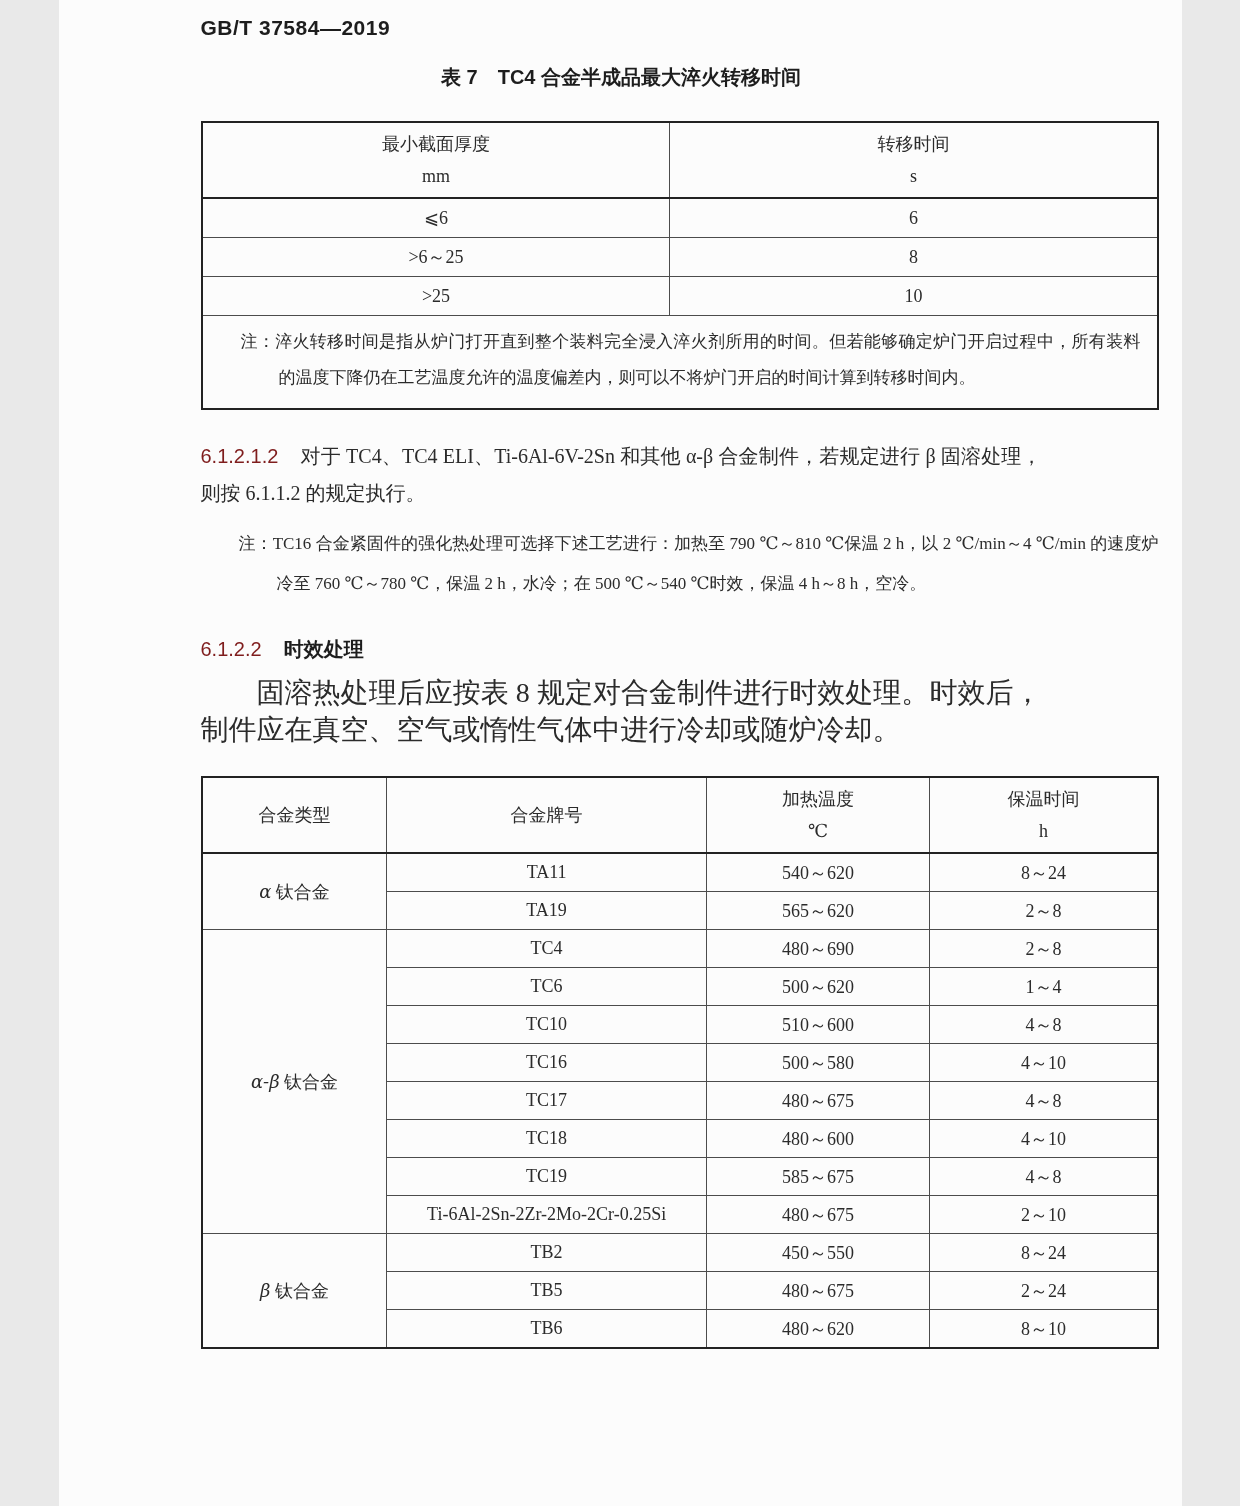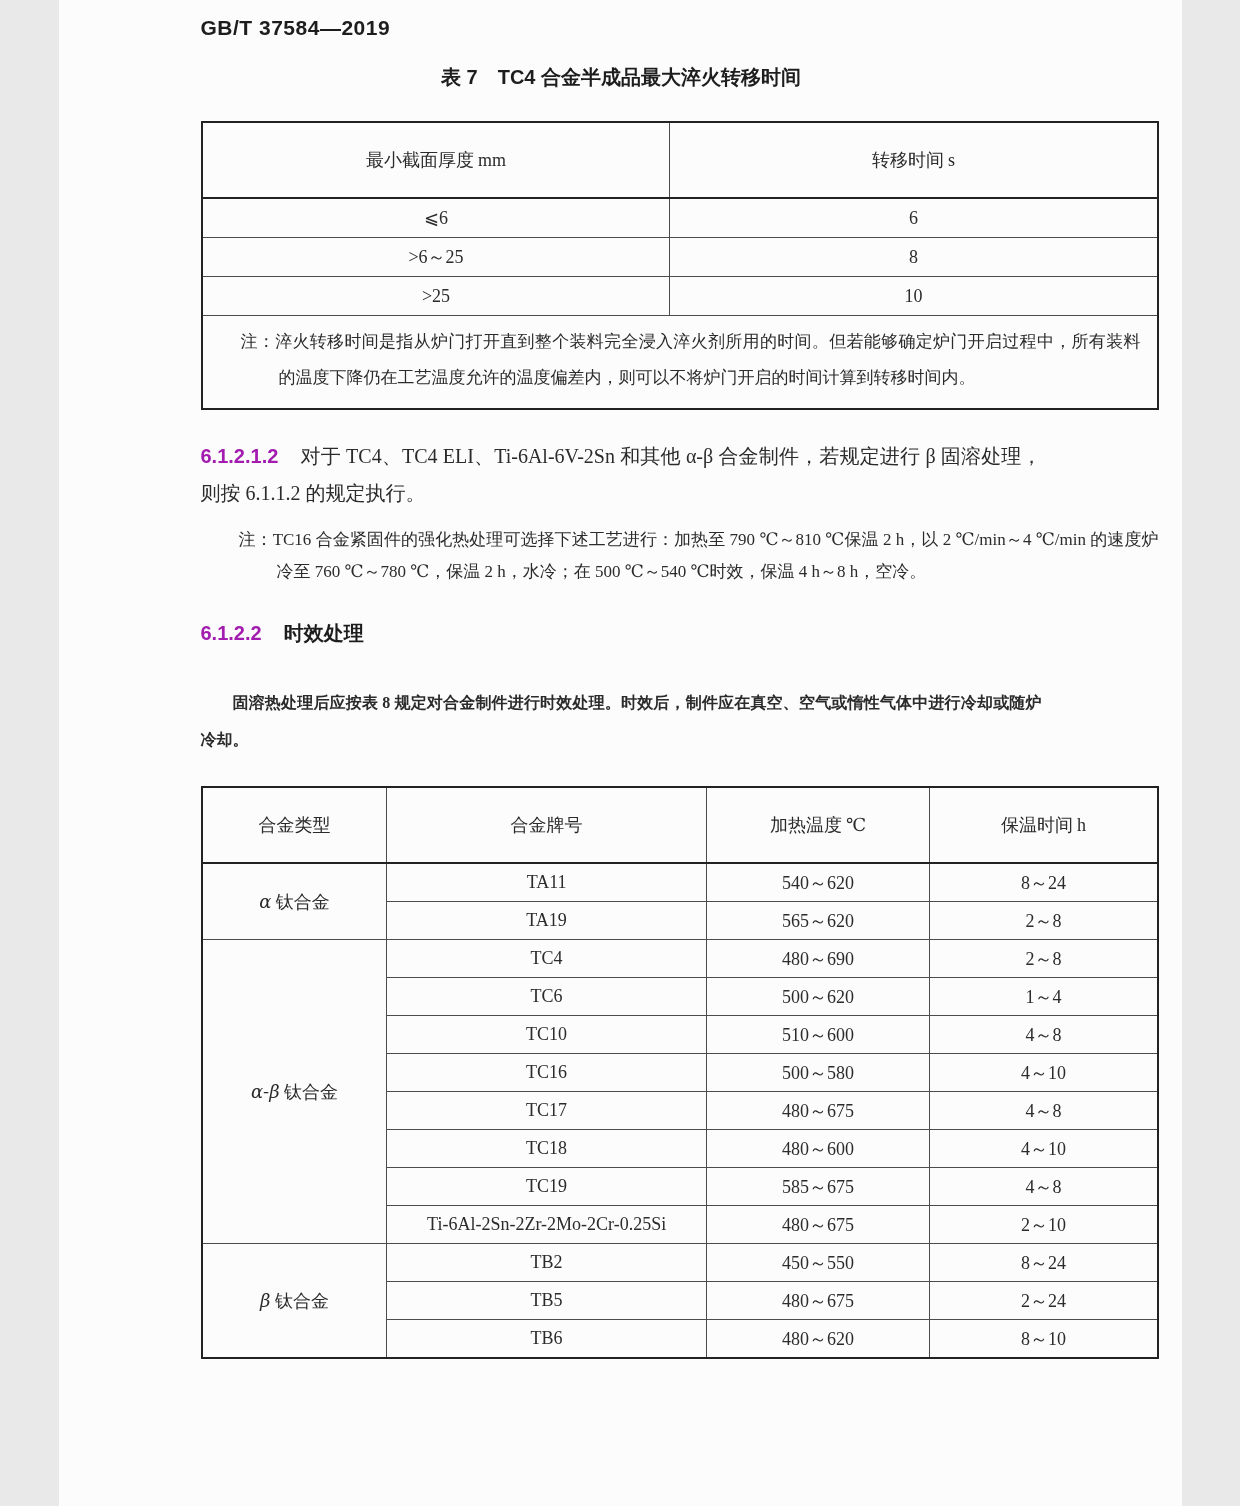--- a/index.html
+++ b/index.html
@@ -24,46 +24,46 @@
   .t8-title { margin-top:40px; }
 
   table { width:958px; border-collapse:collapse; table-layout:fixed; }
   table.std { border:2px solid #222; margin-top:30px; }
   table.std th, table.std td {
     border:1px solid #4c4c4c; text-align:center; vertical-align:middle;
     font-size:18px; font-weight:normal; color:#2b2b2b; padding:0;
     overflow:hidden;
   }
   table.std thead th { border-bottom:2px solid #222; height:74px; }
-  .hdr-stack { display:flex; flex-direction:row; justify-content:center; gap:4px; }
+  .hdr-stack { display:flex; flex-direction:column; justify-content:center; gap:4px; }
   .hdr-stack span { line-height:28px; display:block; }
 
   #table7 tbody td { height:38px; }
   #table7 .note-cell { text-align:left; padding:8px 16px 12px 38px; }
   #table7 .note-text {
     font-size:17px; line-height:36px; color:#2b2b2b;
     padding-left:38px; text-indent:-38px; text-align:justify;
   }
 
   .clause { margin-top:28px; font-size:20px; line-height:37px; text-align:justify; }
   .clause + .clause { margin-top:10px; }
   .cnum {
     font-family:"Liberation Sans","DejaVu Sans",sans-serif;
-    font-weight:bold; color:#a21caf; margin-right:22px;
+    font-weight:normal; color:#7f1d1d; margin-right:22px;
   }
   .cheading {
     font-family:"Liberation Sans","DejaVu Sans",sans-serif;
     font-weight:bold; color:#1d1d1d;
   }
   .sec-head { margin-top:30px; font-size:20px; line-height:30px; }
-  .body-para { margin-top:36px; font-size:16px; line-height:37px; text-align:justify; text-indent:2em;font-weight:bold; }
+  .body-para { margin-top:10px; font-size:28px; line-height:37px; text-align:justify; text-indent:2em; }
 
   .free-note {
     margin-top:12px; margin-left:38px; width:920px;
-    font-size:17px; line-height:32px; text-align:justify;
+    font-size:17px; line-height:40px; text-align:justify;
     padding-left:38px; text-indent:-38px; box-sizing:border-box;
   }
 
   #table8 { margin-top:28px; }
   #table8 tbody td { height:37px;margin-left:48px; }
   #table8 .type-cell { font-size:18px; }
   .greek { font-style:italic; font-family:"DejaVu Serif","Liberation Serif",serif; }
 </style>
 </head>
 <body>

